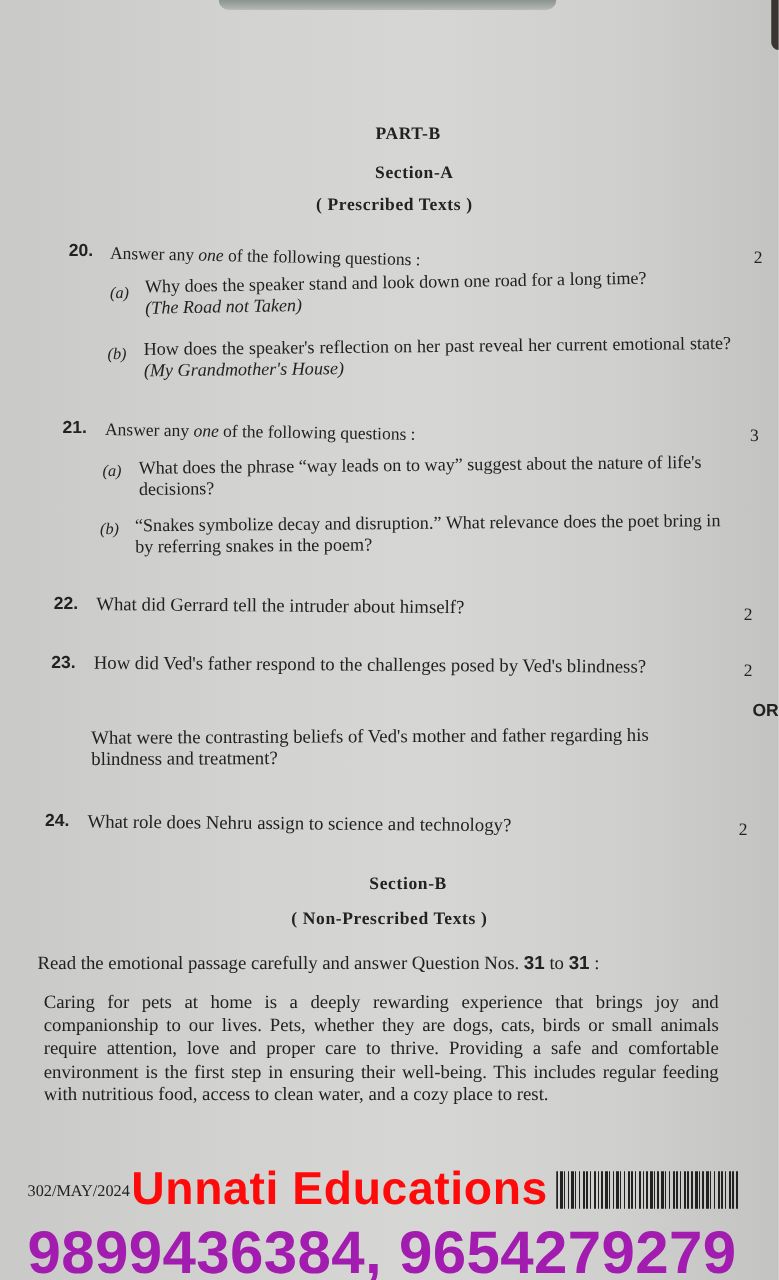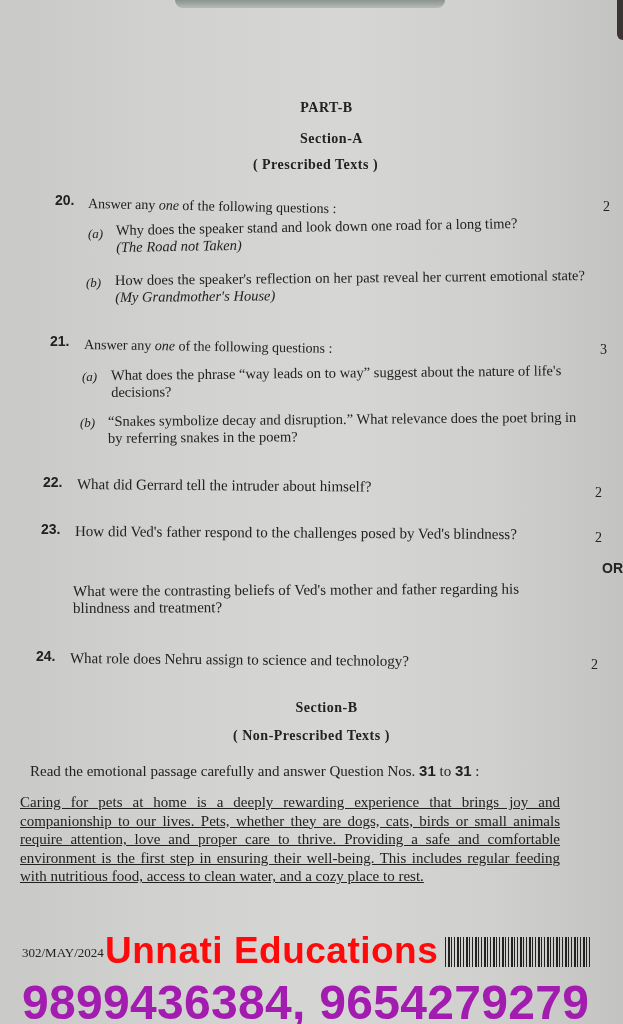--- a/index.html
+++ b/index.html
@@ -28,21 +28,21 @@
   .qnum { position: absolute; font-weight: bold; font-family: "Liberation Sans", sans-serif; font-size: 14px; }
   .marks { position: absolute; font-size: 14px; }
   .sub { position: absolute; font-size: 14.5px; line-height: 17px; }
   .sublbl { position: absolute; font-style: italic; font-size: 13px; }
   .it { font-style: italic; }
   .or { position: absolute; left: 0; width: 623px; text-align: right; font-weight: bold; font-family: "Liberation Sans", sans-serif; font-size: 14px; padding-left: 4px; }
   .h-secb { top: 700px; font-size: 14px; letter-spacing: 0.5px; padding-left: 30px; }
   .h-npre { top: 728px; font-size: 14px; letter-spacing: 0.5px; padding-left: 0; }
   .instr { position: absolute; left: 30px; top: 762px; font-size: 15px; }
   .instr b { font-family: "Liberation Sans", sans-serif; }
-  .passage { position: absolute; left: 20px; top: 793px; width: 540px; font-size: 15px; line-height: 18.6px; text-align: justify; text-decoration: underline; }
+  .passage { position: absolute; left: 35px; top: 793px; width: 540px; font-size: 15px; line-height: 18.6px; text-align: justify; }
   .code { position: absolute; left: 22px; top: 945px; font-size: 13px; }
   .barcode { position: absolute; left: 445px; top: 937px; width: 146px; height: 30px;
     background: repeating-linear-gradient(90deg, #222 0 1px, transparent 1px 3px, #222 3px 5px, transparent 5px 6px, #222 6px 7px, transparent 7px 9px); }
   .wm1 { position: absolute; left: 105px; top: 930px; font-family: "Liberation Sans", sans-serif; font-weight: bold; color: #ff0a0a; font-size: 37px; letter-spacing: 0.5px; }
   .wm2 { position: absolute; left: 22px; top: 975px; font-family: "Liberation Sans", sans-serif; font-weight: bold; color: #a21caf; font-size: 48px; letter-spacing: 0.3px; }
 </style>
 </head>
 <body>
 
 <div class="top-shadow"></div>

